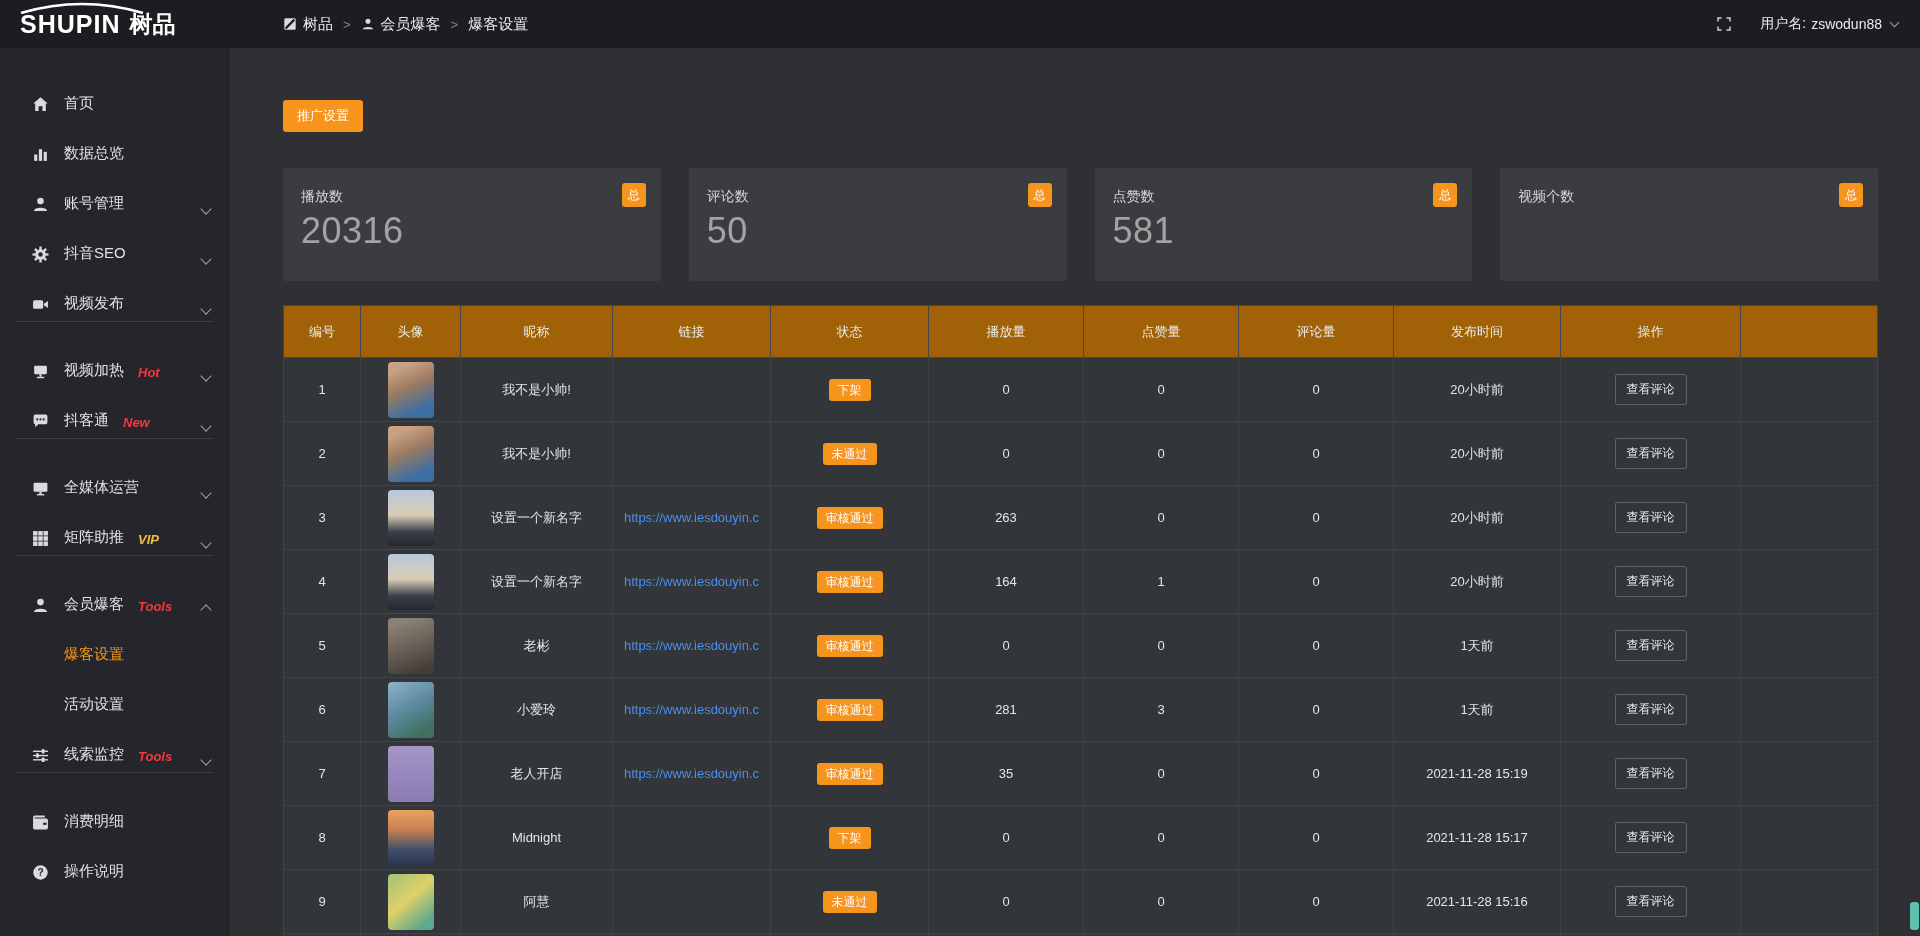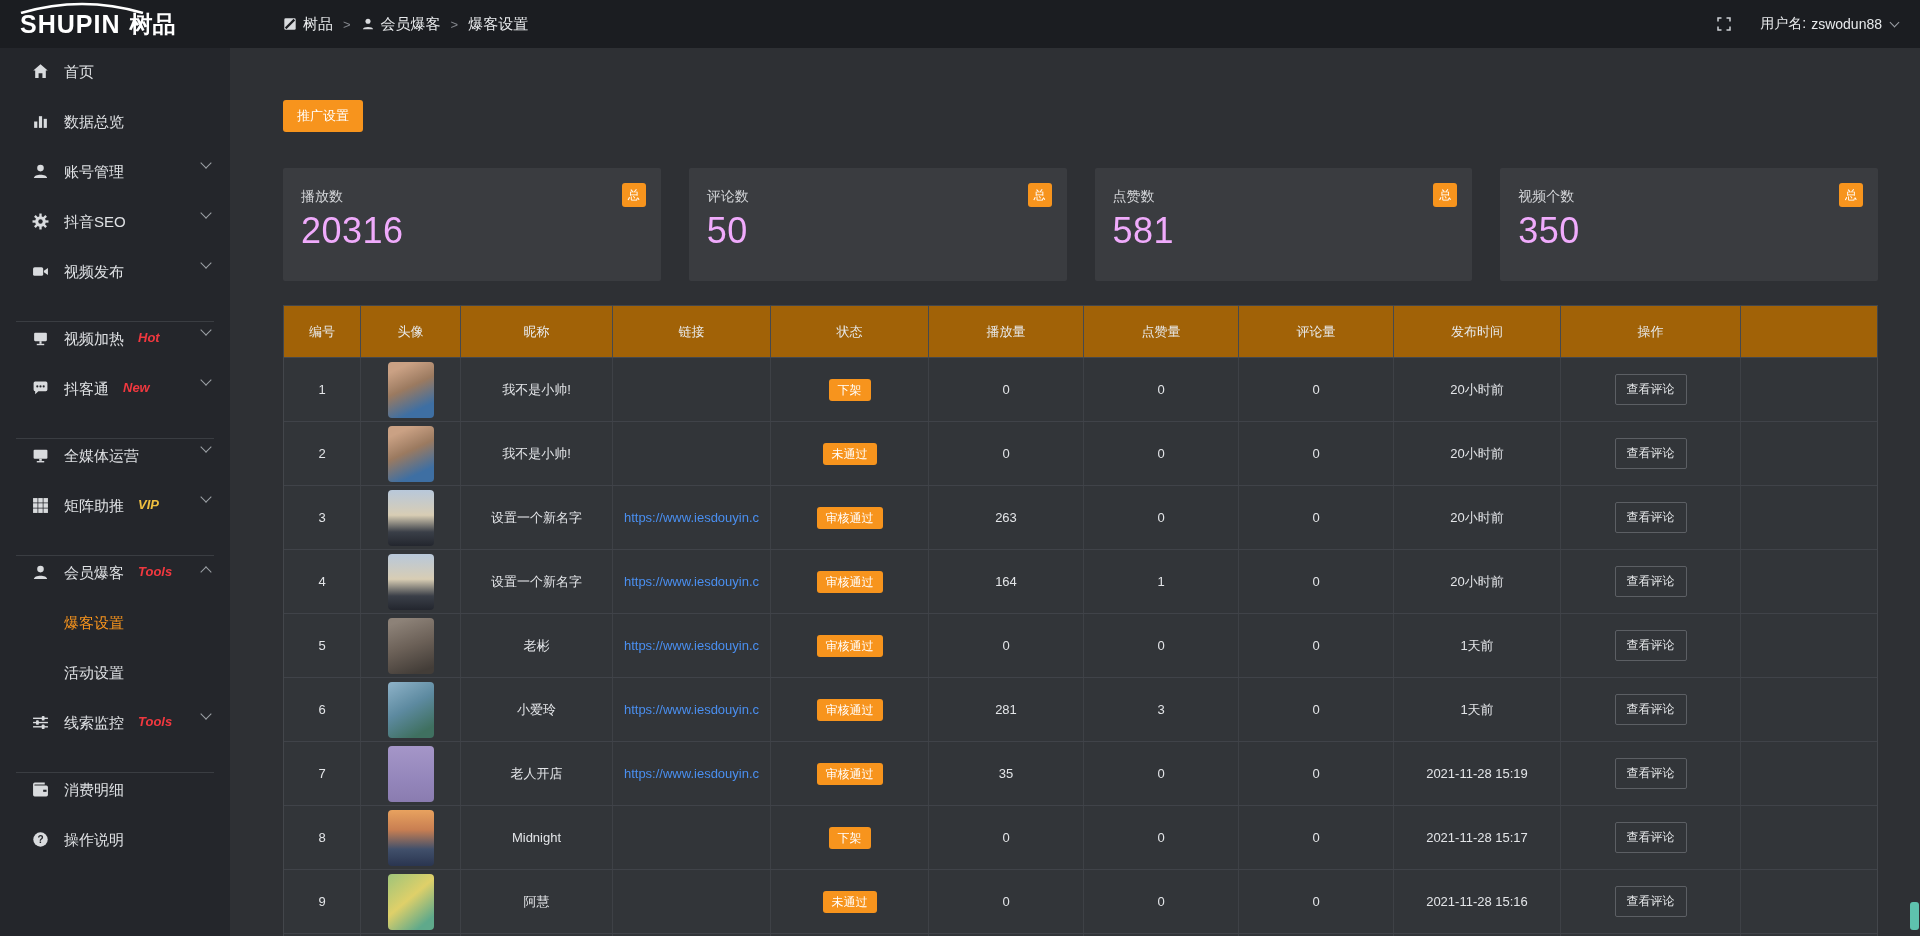--- a/index.html
+++ b/index.html
@@ -8,21 +8,21 @@
   .app { display:flex; width:1920px; height:936px; }
 
   
   .side { flex:0 0 230px; width:230px; background:#24262b; display:flex; flex-direction:column; }
   .logo-area { height:48px; background:#1b1d21; display:flex; align-items:center; padding-left:20px; gap:9px; }
   .logo-en-wrap { position:relative; display:inline-block; }
   .logo-arc { position:absolute; left:-2px; top:-10px; }
   .logo-en { font-size:25px; font-weight:bold; color:#fff; letter-spacing:1px; line-height:1; }
   .logo-cn { font-size:23px; font-weight:bold; color:#fff; line-height:1; }
   .nav { padding-top:15px; }
-  .nav-item { height:50px; display:flex; align-items:flex-start; padding:0 20px 0 30px; cursor:pointer; }
+  .nav-item { height:50px; display:flex; align-items:flex-end; padding:0 20px 0 30px; cursor:pointer; }
   .nav-icon { width:20px; margin-right:14px; display:inline-flex; justify-content:center; }
   .nav-label { font-size:15px; color:#dfe1e4; white-space:nowrap; }
   .nav-badge { margin-left:14px; font-size:13px; font-weight:bold; font-style:italic; }
   .chev { display:none; width:8px; height:8px; border-right:1.5px solid #9ca0a6; border-bottom:1.5px solid #9ca0a6; margin-left:auto; }
   .chev[data-chev="down"] { display:inline-block; transform:rotate(45deg); margin-top:-4px; }
   .chev[data-chev="up"]   { display:inline-block; transform:rotate(-135deg); margin-top:4px; }
   .nav-item[data-sub="true"] .nav-label { font-size:15px; }
   .divider { height:1px; background:#3a3d42; margin:8px 16px; }
 
   
@@ -38,21 +38,21 @@
   .user .chev { display:inline-block; transform:rotate(45deg); margin-top:-3px; margin-left:4px; width:7px; height:7px; }
 
   
   .content { flex:1; background:#2e3034; padding:52px 42px 0 53px; overflow:hidden; position:relative; }
   .promo-btn { display:inline-block; background:#f7941d; color:#fff; border:none; border-radius:3px;
     font-size:13px; height:32px; padding:0 14px; cursor:pointer; font-family:inherit; }
 
   .cards { display:flex; gap:28px; margin-top:36px; }
   .card { flex:1; height:113px; background:#3a3c40; border-radius:2px; position:relative; padding:20px 18px; }
   .card-label { font-size:14px; color:#d4d6d9; }
-  .card-value { font-size:36px; color:#f0abfc; margin-top:4px; letter-spacing:.5px; }
+  .card-value { font-size:36px; color:#a3a3a3; margin-top:4px; letter-spacing:.5px; }
   .card-badge { position:absolute; top:15px; right:15px; min-width:24px; height:24px; background:#f7941d;
     color:#fff; font-size:12px; display:flex; align-items:center; justify-content:center; border-radius:3px; padding:0 4px; }
 
   .table { margin-top:24px; background:#323539; border:1px solid #43464b; border-bottom:none; }
   .thead { display:flex; height:52px; background:#a16207; border-bottom:1px solid #45484d; }
   .hcell { display:flex; align-items:center; justify-content:center; font-size:13px; color:#e8eaec;
     border-right:1px solid #46494e; }
   .trow { display:flex; height:64px; border-bottom:1px solid #404349; }
   .tcell { display:flex; align-items:center; justify-content:center; border-right:1px solid #3e4146;
     color:#e3e5e8; font-size:13px; overflow:hidden; }
@@ -340,21 +340,20 @@
           </div>
 
           <div class="card">
             <div class="card-label">点赞数</div>
             <div class="card-value">581</div>
             <span class="card-badge">总</span>
           </div>
 
           <div class="card">
             <div class="card-label">视频个数</div>
-            <div class="card-value">350</div>
             <span class="card-badge">总</span>
           </div>
 
       </div>
 
       <div class="table">
         <div class="thead">
           <div class="hcell c1">编号</div>
           <div class="hcell c2">头像</div>
           <div class="hcell c3">昵称</div>

